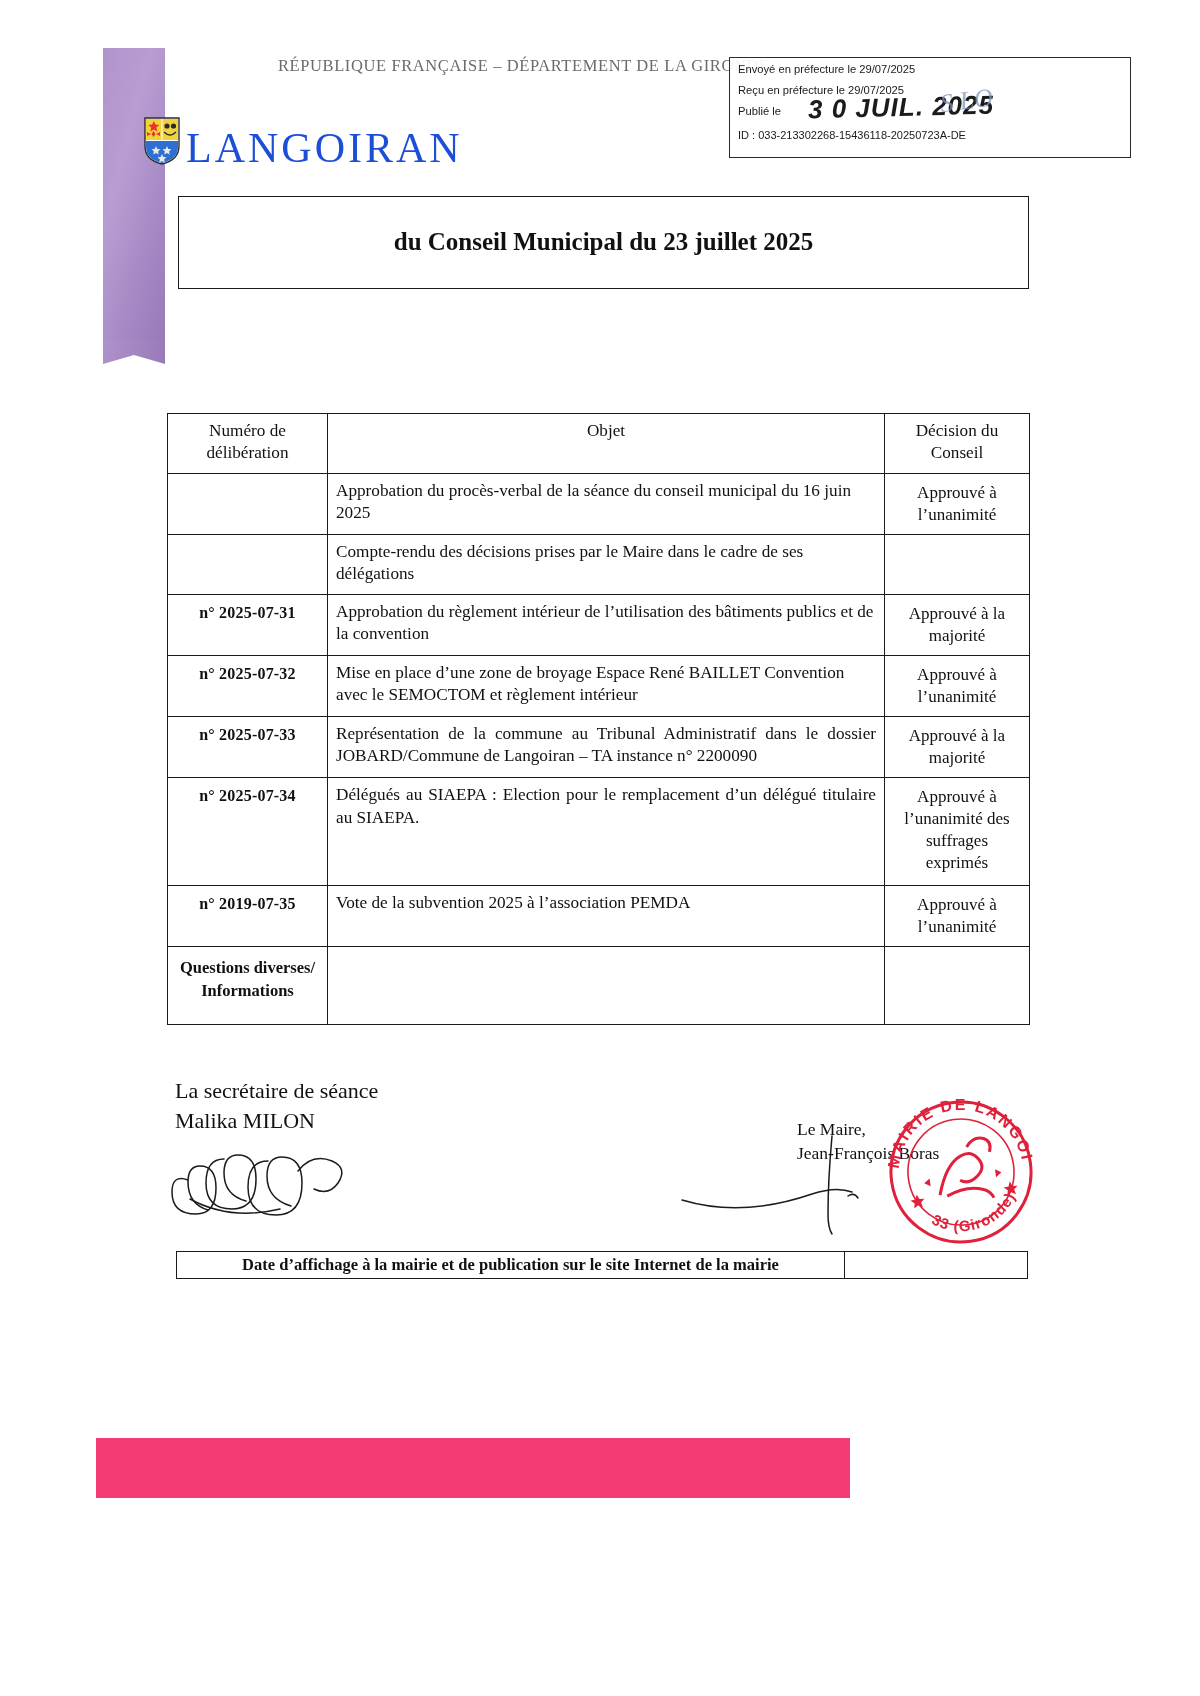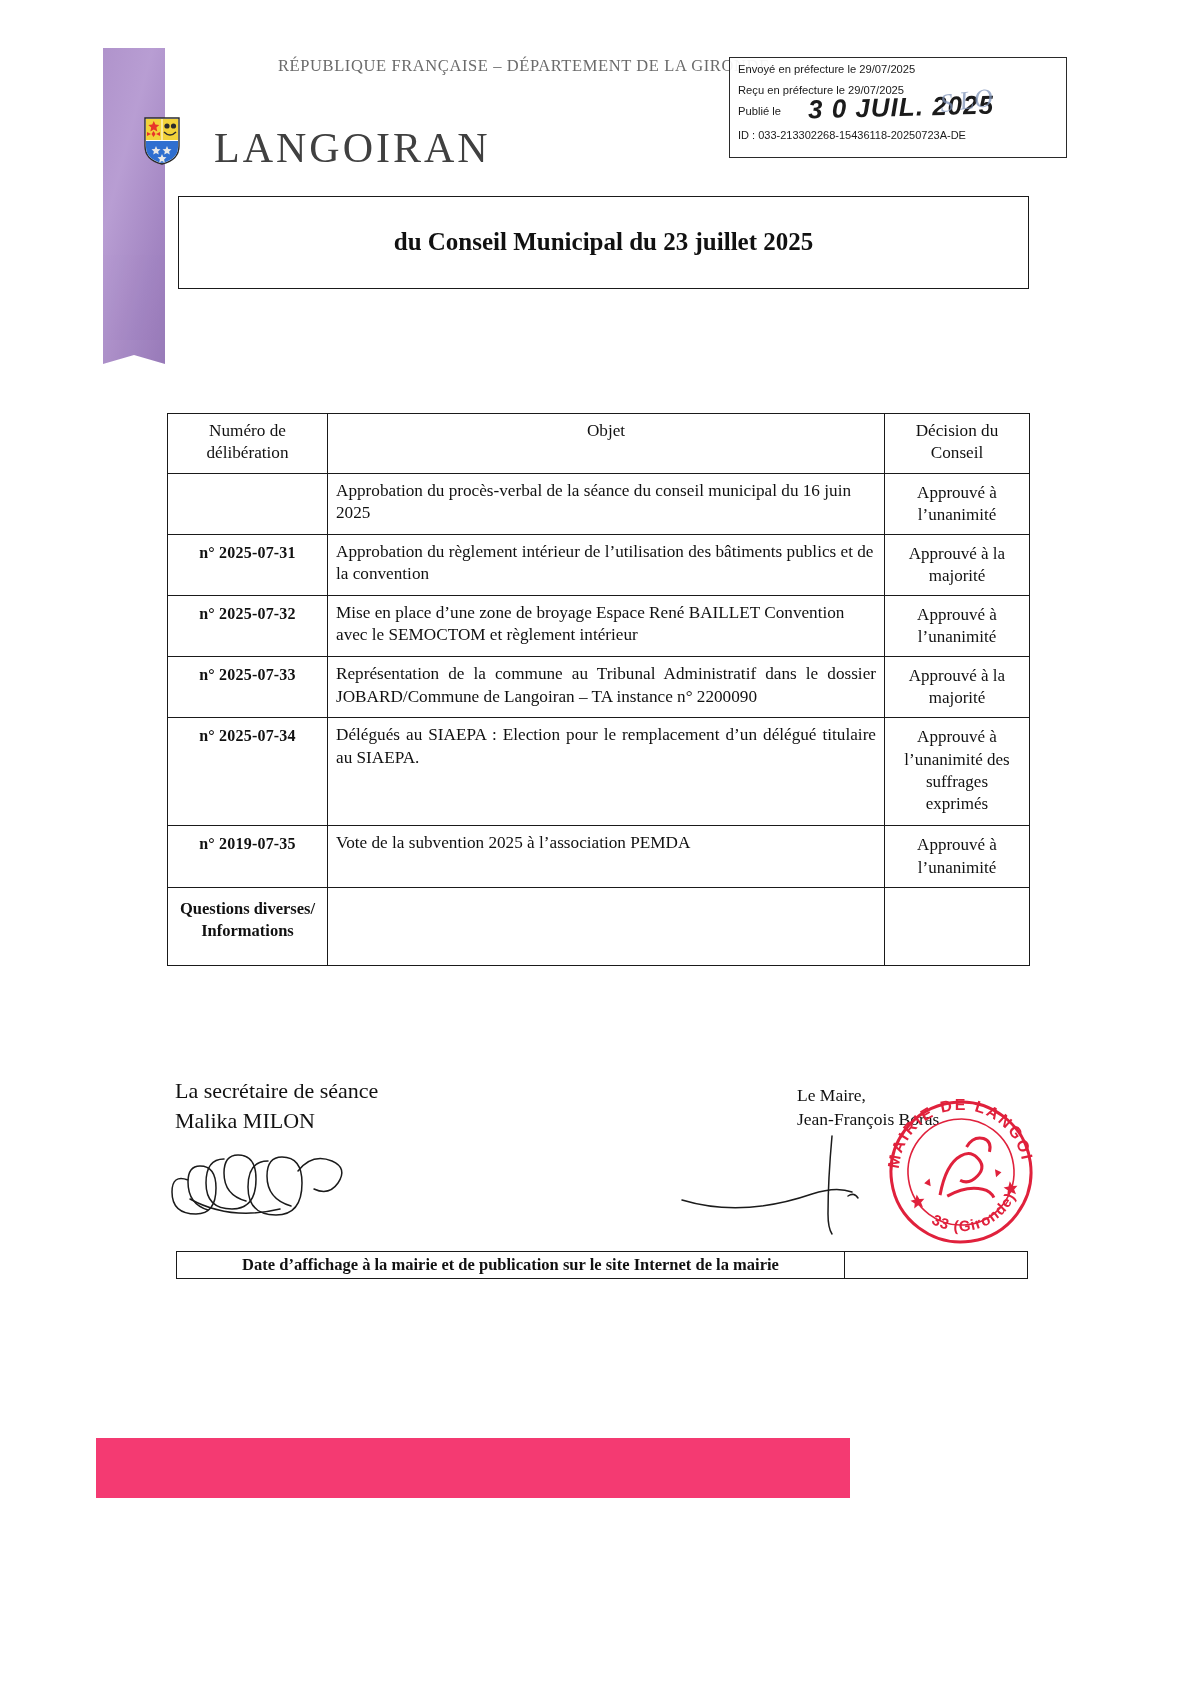--- a/index.html
+++ b/index.html
@@ -34,29 +34,28 @@
     color:#6b6b6b; white-space:nowrap;
     font-family:"Liberation Serif", serif;
   }
   .crest {
     position:absolute; left:143px; top:116px;
     width:38px; height:50px;
   }
   .town-name {
     position:absolute; left:186px; top:124px;
     font-size:42px; letter-spacing:3px;
-    color:#404040;
-    font-family:"Liberation Serif", serif;
-    margin-left:28px;
+    color:#1d4ed8;
+    font-family:"Liberation Serif", serif;
   }
 
   
   .stamp-box {
     position:absolute; left:729px; top:57px;
-    width:338px; height:101px;
+    width:402px; height:101px;
     border:1.6px solid #2a2a2a;
     background:rgba(255,255,255,.93);
     font-family:"Liberation Sans", sans-serif;
     font-size:11.2px; color:#1a1a1a;
     padding:6px 0 0 8px;
     line-height:1.0;
   }
   .stamp-line { height:21px; }
   .stamp-line.pub { position:relative; }
   .date-stamp {
@@ -131,21 +130,21 @@
     line-height:1.35; padding-top:10px;
   }
 
   
   .sig-left {
     position:absolute; left:175px; top:1076px;
     font-size:22px; line-height:1.35;
     font-family:"Liberation Serif", serif;
   }
   .sig-right {
-    position:absolute; left:797px; top:1084px;
+    position:absolute; left:797px; top:1118px;
     font-size:17.5px; line-height:1.35;
     font-family:"Liberation Serif", serif;
   }
   .scribble-left { position:absolute; left:168px; top:1125px; }
   .scribble-right{ position:absolute; left:672px; top:1130px; }
   .mairie-stamp  { position:absolute; left:882px; top:1096px; }
 
   
   .footer-box {
     position:absolute; left:176px; top:1251px;
@@ -223,20 +222,25 @@
       <th>Numéro de délibération</th>
       <th>Objet</th>
       <th>Décision du Conseil</th>
     </tr>
   </thead>
   <tbody>
     <tr>
       <td class="num"></td>
       <td class="obj nojust">Approbation du procès-verbal de la séance du conseil municipal du 16 juin 2025</td>
       <td class="dec">Approuvé à l’unanimité</td>
+    </tr>
+    <tr>
+      <td class="num"></td>
+      <td class="obj nojust">Compte-rendu des décisions prises par le Maire dans le cadre de ses délégations</td>
+      <td class="dec"></td>
     </tr>
     <tr>
       <td class="num">n° 2025-07-31</td>
       <td class="obj nojust">Approbation du règlement intérieur de l’utilisation des bâtiments publics et de la convention</td>
       <td class="dec">Approuvé à la majorité</td>
     </tr>
     <tr>
       <td class="num">n° 2025-07-32</td>
       <td class="obj nojust">Mise en place d’une zone de broyage Espace René BAILLET Convention avec le SEMOCTOM et règlement intérieur</td>
       <td class="dec">Approuvé à l’unanimité</td>

